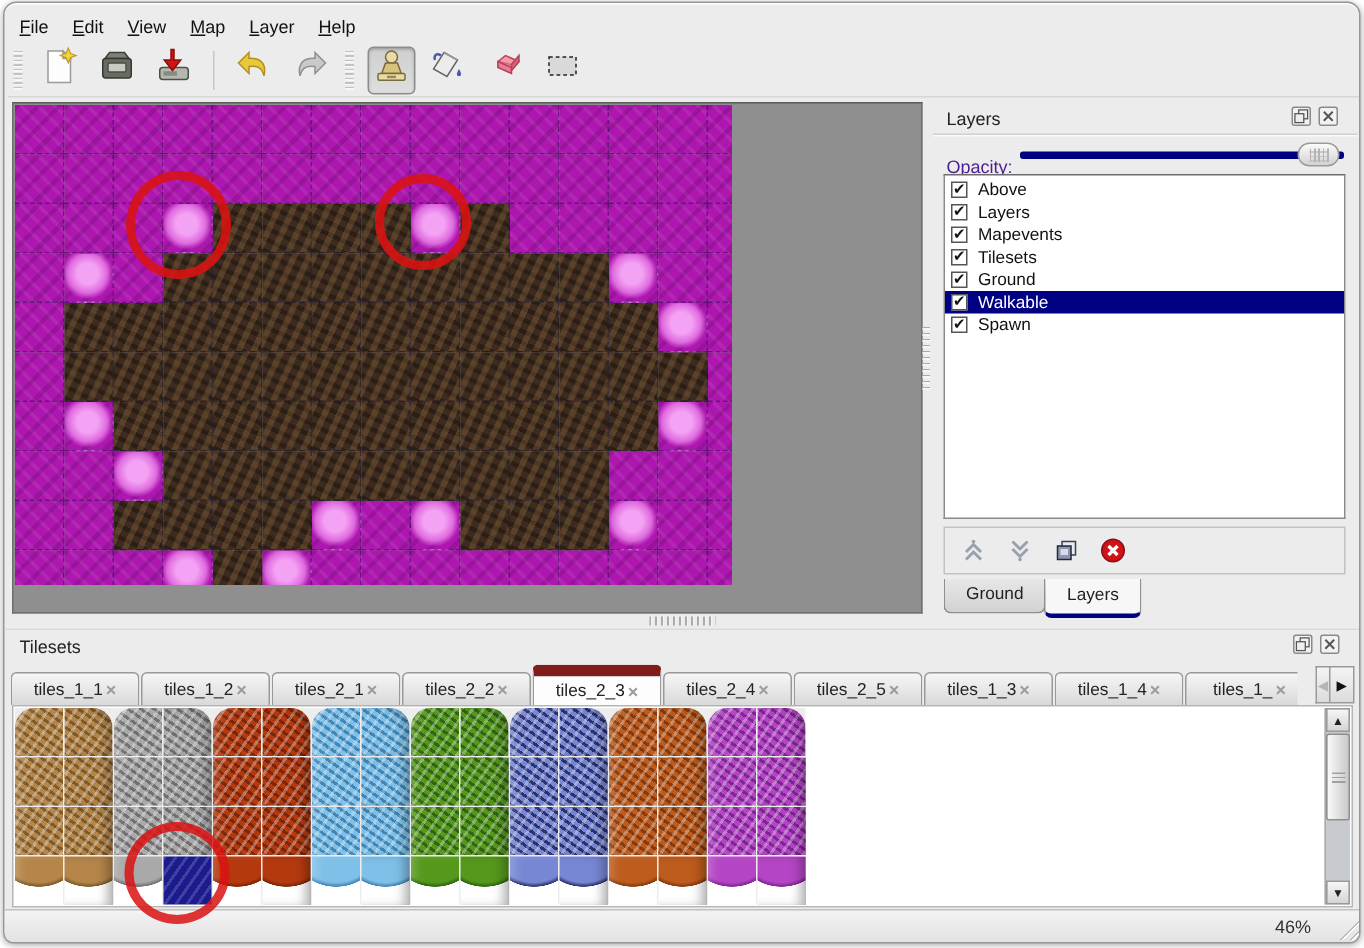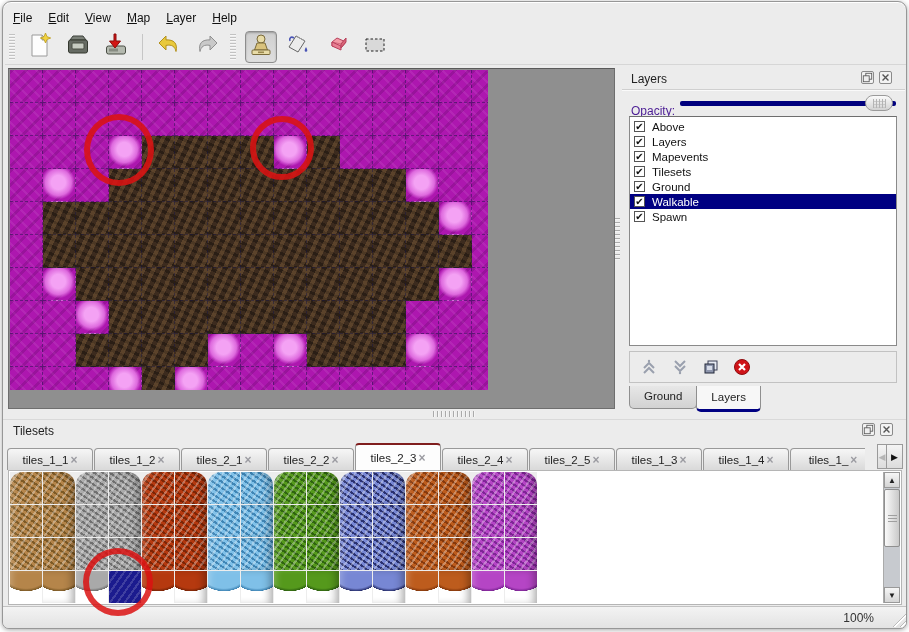--- a/index.html
+++ b/index.html
@@ -70,21 +70,21 @@
   .dock-tab{height:23px;padding:4px 14px 0;border:1px solid #8f8f8f;border-top:none;border-radius:0 0 5px 5px;
     background:linear-gradient(#e7e7e7,#d2d2d2);color:#222;margin-right:-1px;}
   .dock-tab.active{background:#f7f7f7;border-bottom:3px solid #000082;padding-top:5px;height:26px;}
   
   .tiles-dock{position:absolute;left:0;top:417px;width:905px;height:187px;border-top:1px solid #d9d9d9;}
   .tiles-dock .dock-title{position:absolute;left:10px;top:4px;}
   .ts-tabs{position:absolute;left:4px;top:23px;width:858px;height:27px;display:flex;overflow:hidden;align-items:flex-end;}
   .ts-tab{flex:none;height:22px;width:86px;margin:0 1px 0 0;border:1px solid #999;border-bottom:none;border-radius:4px 4px 0 0;
     background:linear-gradient(#f6f6f6,#d9d9d9);font-size:11.5px;color:#222;display:flex;align-items:center;justify-content:center;gap:2px;}
   .ts-tab .x{color:#9b9ba1;font-weight:bold;font-size:12px;}
-  .ts-tab.active{height:27px;background:#fdfdfd;border-top:2px solid #7f1d1d;z-index:2;}
+  .ts-tab.active{height:27px;background:#fdfdfd;border-top:8px solid #7f1d1d;z-index:2;}
   .ts-scroll{position:absolute;right:5px;top:24px;height:25px;display:flex;}
   .ts-arrow{width:17px;height:25px;border:1px solid #9a9a9a;background:linear-gradient(#f4f4f4,#dcdcdc);
     display:flex;align-items:center;justify-content:center;font-size:9px;color:#111;}
   .ts-arrow.disabled{width:9px;color:#b5b5b5;border-right:none;}
   .palette{position:absolute;left:5px;top:50px;width:894px;height:135px;background:#fff;border:1px solid #b5b5b5;}
   .pgrid{position:absolute;left:1px;top:1px;display:grid;grid-template-columns:repeat(16,32px);grid-auto-rows:32px;gap:1px;background:#ededed;width:527px;}
   .pcell{width:32px;height:32px;background-color:var(--c);
     background-image:repeating-linear-gradient(125deg,rgba(255,255,255,.3) 0 2px,rgba(0,0,0,0) 2px 6px),
                      repeating-linear-gradient(35deg,var(--cd) 0 2px,rgba(0,0,0,0) 2px 5px);}
   .pl{box-shadow:inset 5px 0 7px -3px rgba(255,255,255,.25);}
@@ -580,17 +580,17 @@
             <i></i>
           </div>
         <span class="sc-btn sc-dn">
             <span>▼</span>
           </span>
       </div>
     </div>
   </div>
 
   <div class="statusbar">
-    <span class="zoom-label">100%</span>
+    <span class="zoom-label">46%</span>
     <div class="size-grip"></div>
   </div>
 
 </div>
 
 </body></html>

